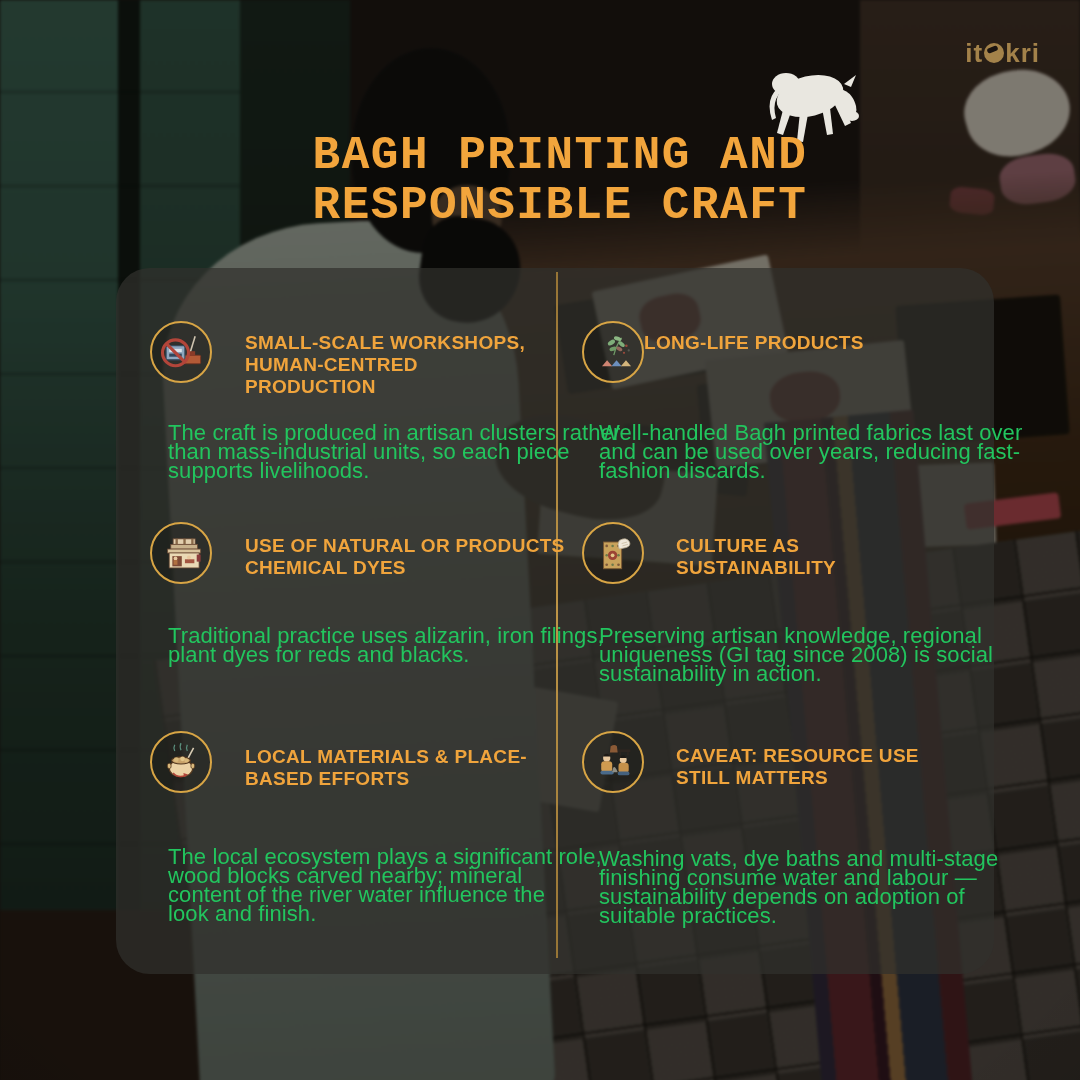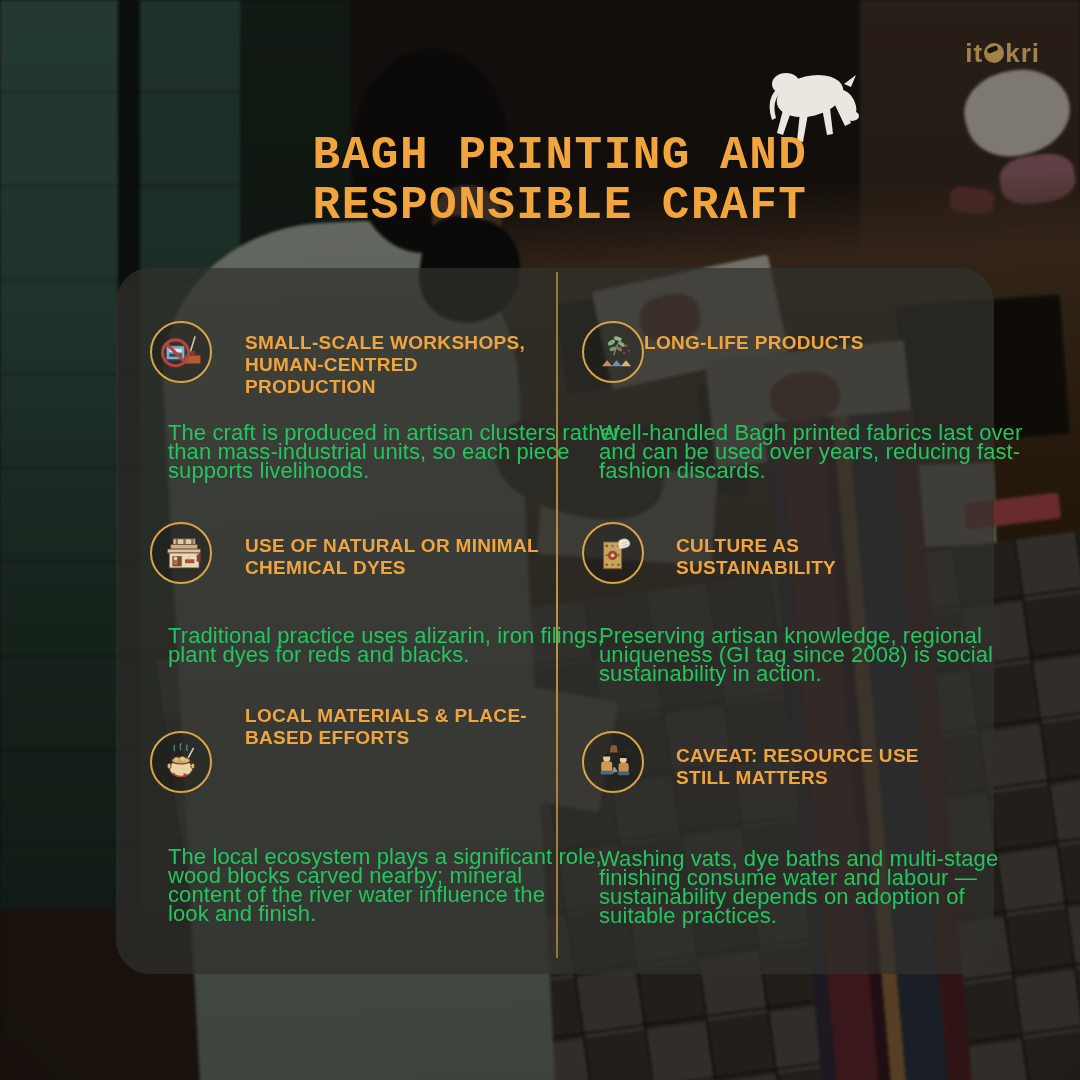--- a/index.html
+++ b/index.html
@@ -66,21 +66,21 @@
     background:rgba(16,13,9,.28);display:flex;align-items:center;justify-content:center;}
   .sec-title{position:absolute;margin:8px;white-space:pre-line;color:#F0A43C;
     font-weight:700;font-size:19px;line-height:22px;letter-spacing:.3px;}
   .sec-body{position:absolute;margin:16px;white-space:pre-line;color:#22c55e;
     font-weight:400;font-size:22px;line-height:19px;letter-spacing:.1px;}
   .i1{left:150px;top:321px}.i2{left:582px;top:321px}
   .i3{left:150px;top:522px}.i4{left:582px;top:522px}
   .i5{left:150px;top:731px}.i6{left:582px;top:731px}
   .t1{left:237px;top:324px}.t2{left:636px;top:324px}
   .t3{left:237px;top:527px}.t4{left:668px;top:527px}
-  .t5{left:237px;top:697px}.t6{left:668px;top:737px}
+  .t5{left:237px;top:738px}.t6{left:668px;top:737px}
   .b1{left:152px;top:407px}.b2{left:583px;top:407px}
   .b3{left:152px;top:610px}.b4{left:583px;top:610px}
   .b5{left:152px;top:831px}.b6{left:583px;top:833px}
 </style>
 </head>
 <body>
 
 <div id="photo">
   <div class="ph door-a"></div>
   <div class="ph door-b"></div>
@@ -192,21 +192,21 @@
       <rect x="11" y="23" width="42" height="5" fill="#d9c49c" stroke="#6b4a35"></rect>
       <rect x="13" y="28" width="38" height="19" fill="#ead9b5" stroke="#6b4a35"></rect>
       <rect x="17" y="32" width="12" height="13" fill="#7e4a36"></rect>
       <circle cx="21" cy="35" r="2.4" fill="#e8c9a0"></circle>
       <rect x="18.5" y="37" width="5" height="6" fill="#b07040"></rect>
       <rect x="33" y="36" width="12" height="5" fill="#a45540"></rect>
       <circle cx="38" cy="33.5" r="2.4" fill="#e8c9a0"></circle>
       <rect x="48" y="30" width="5" height="9" fill="#8a3b3b"></rect>
     </svg>
   </div>
-  <h3 class="sec-title t3">USE OF NATURAL OR MINIMAL
+  <h3 class="sec-title t3">USE OF NATURAL OR PRODUCTS
 CHEMICAL DYES</h3>
   <p class="sec-body b3">Traditional practice uses alizarin, iron filings,
 plant dyes for reds and blacks.</p>
 </div>
 
 <div>
   <div class="icon-circle i4">
     <svg width="44" height="44" viewBox="0 0 56 56">
       <rect x="16" y="14" width="23" height="34" fill="#c9a35c" stroke="#7a5833" stroke-width="1.2"></rect>
       <circle cx="27.5" cy="31" r="6" fill="#9c4434"></circle>

